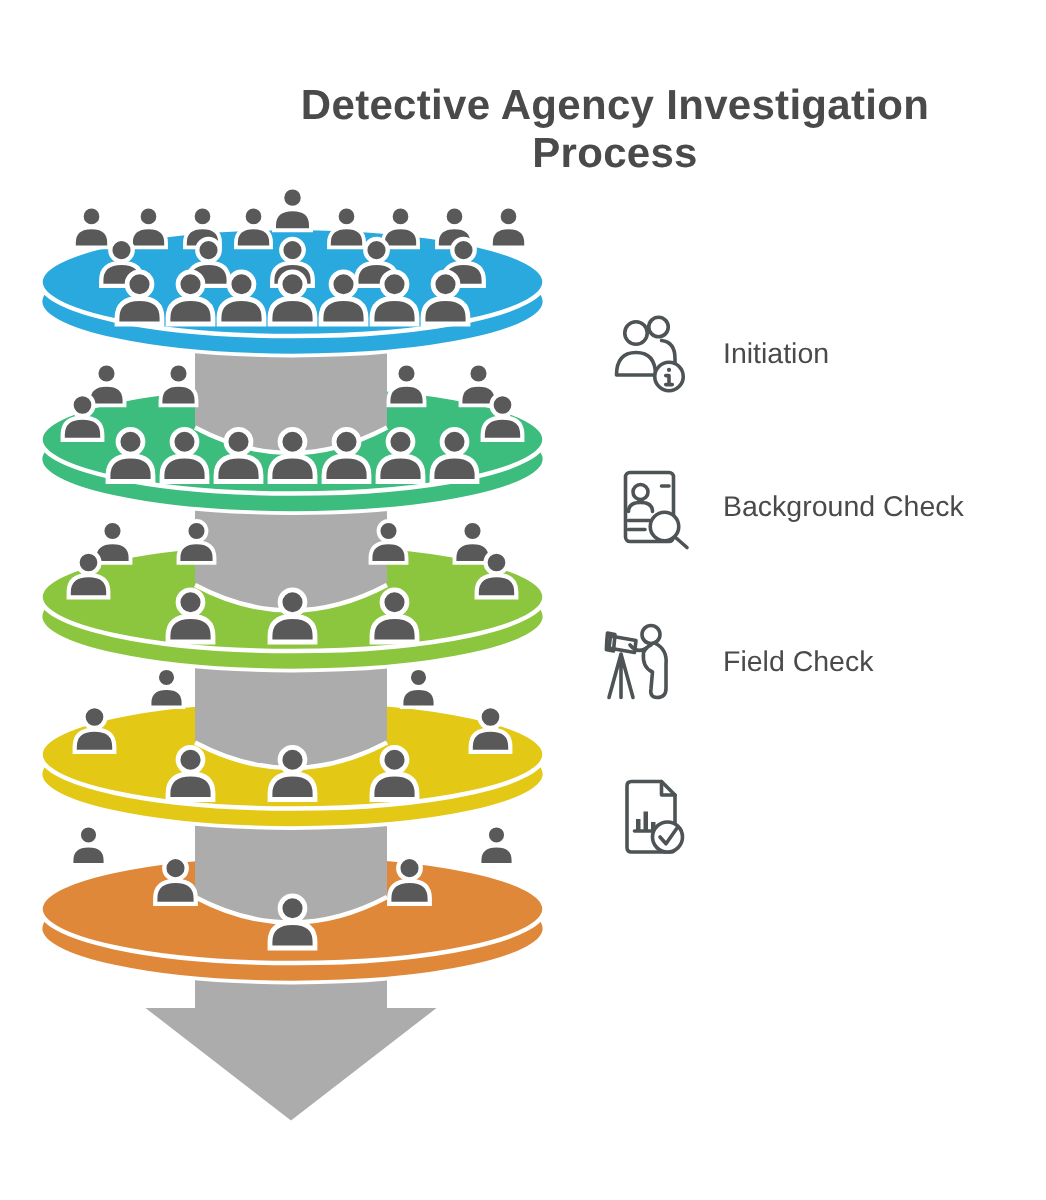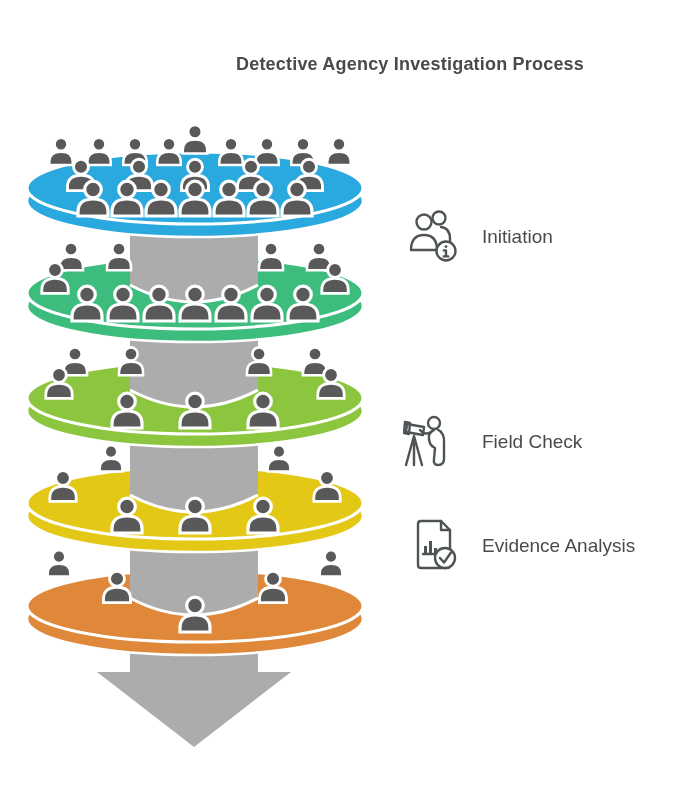--- a/index.html
+++ b/index.html
@@ -1,19 +1,19 @@
 <!DOCTYPE html>
 <html style="--text: #4A4A4A; --icon: #4E5456;"><head>
 <meta charset="utf-8">
 <style>
   html,body{margin:0;padding:0;background:#fff;}
   .canvas{position:relative;width:697px;height:800px;background:#ffffff;overflow:hidden;
           font-family:"Liberation Sans", sans-serif;}
   .title{position:absolute;top:54px;left:160px;width:500px;margin:0;text-align:center;
-         font-size:18px;font-weight:700;letter-spacing:.2px;color:var(--text,#4A4A4A);}
+         font-size:28px;font-weight:700;letter-spacing:.2px;color:var(--text,#4A4A4A);}
   .arrow-svg{position:absolute;left:0;top:0;z-index:0;}
   .disc{position:absolute;z-index:1;}
   .legend{position:absolute;left:0;top:0;width:697px;height:800px;z-index:2;pointer-events:none;margin-top:44px;}
   .step-row{position:absolute;left:403px;display:flex;align-items:center;gap:15px;}
   .step-icon{width:64px;height:64px;display:inline-block;flex:0 0 64px;}
   .step-icon svg{width:64px;height:64px;stroke:var(--icon,#4E5456);fill:none;
                  stroke-width:2.4;stroke-linecap:round;stroke-linejoin:round;}
   .step-label{font-size:19px;color:var(--text,#4A4A4A);white-space:nowrap;}
 </style>
 </head>
@@ -289,20 +289,34 @@
           <circle cx="21" cy="17" r="7.5"></circle>
           <path d="M8 45 Q8 30 21 30 Q34 30 34 45 Z"></path>
           <circle cx="43" cy="46" r="9.5" fill="#fff"></circle>
           <circle cx="43" cy="41.6" r="1.4" fill="#4E5456" stroke="none"></circle>
           <path d="M43 45.4 L43 51.4 M40.8 45.4 L43 45.4 M40.8 51.4 L45.2 51.4"></path>
         </svg>
       </span>
       <span class="step-label">Initiation</span>
     </div>
 
+    <div class="step-row" style="top:263px">
+      <span class="step-icon">
+        <svg viewBox="0 0 64 64">
+          <rect x="14" y="8" width="32" height="46" rx="3"></rect>
+          <circle cx="24" cy="21" r="5"></circle>
+          <path d="M16 34 Q16 28 24 28 Q32 28 32 34"></path>
+          <path d="M38 17 L43 17"></path>
+          <path d="M16 40 L30 40 M16 46 L27 46"></path>
+          <circle cx="40" cy="44" r="9.5" fill="#fff"></circle>
+          <path d="M47 51 L55 58"></path>
+        </svg>
+      </span>
+      <span class="step-label">Background Check</span>
+    </div>
 
     <div class="step-row" style="top:366px">
       <span class="step-icon">
         <svg viewBox="0 0 64 64">
           <path d="M4 14 L21 17 L20 25 L3 22 Z"></path>
           <path d="M2 12 L7 13 L6 24 L1 23 Z"></path>
           <path d="M11 26 L3 55 M11 26 L11 55 M11 26 L19 55"></path>
           <circle cx="31" cy="13" r="6"></circle>
           <path d="M28 22 Q22 26 17 20"></path>
           <path d="M34 19 Q42 23 41 33 L41 49 Q41 55 35 55 Q30 55 31 49 L32 38 Q25 35 26 25 Q28 21 31 20"></path>
@@ -317,18 +331,17 @@
           <path d="M15 51 L15 10 Q15 7 18 7 L38 7 L47 16 L47 51 Q47 54 44 54 L18 54 Q15 54 15 51 Z"></path>
           <path d="M38 7 L38 16 L47 16"></path>
           <path d="M20 40 L34 40"></path>
           <rect x="21" y="32" width="3" height="8" fill="#4E5456" stroke="none"></rect>
           <rect x="26" y="27" width="3" height="13" fill="#4E5456" stroke="none"></rect>
           <rect x="31" y="34" width="3" height="6" fill="#4E5456" stroke="none"></rect>
           <circle cx="42" cy="44" r="10" fill="#fff"></circle>
           <path d="M37 44 L41 48.5 L48 38.5"></path>
         </svg>
       </span>
-      <span class="step-label">Evidence Analysis</span>
     </div>
 
 
   </div>
 </div>
 
 </body></html>

